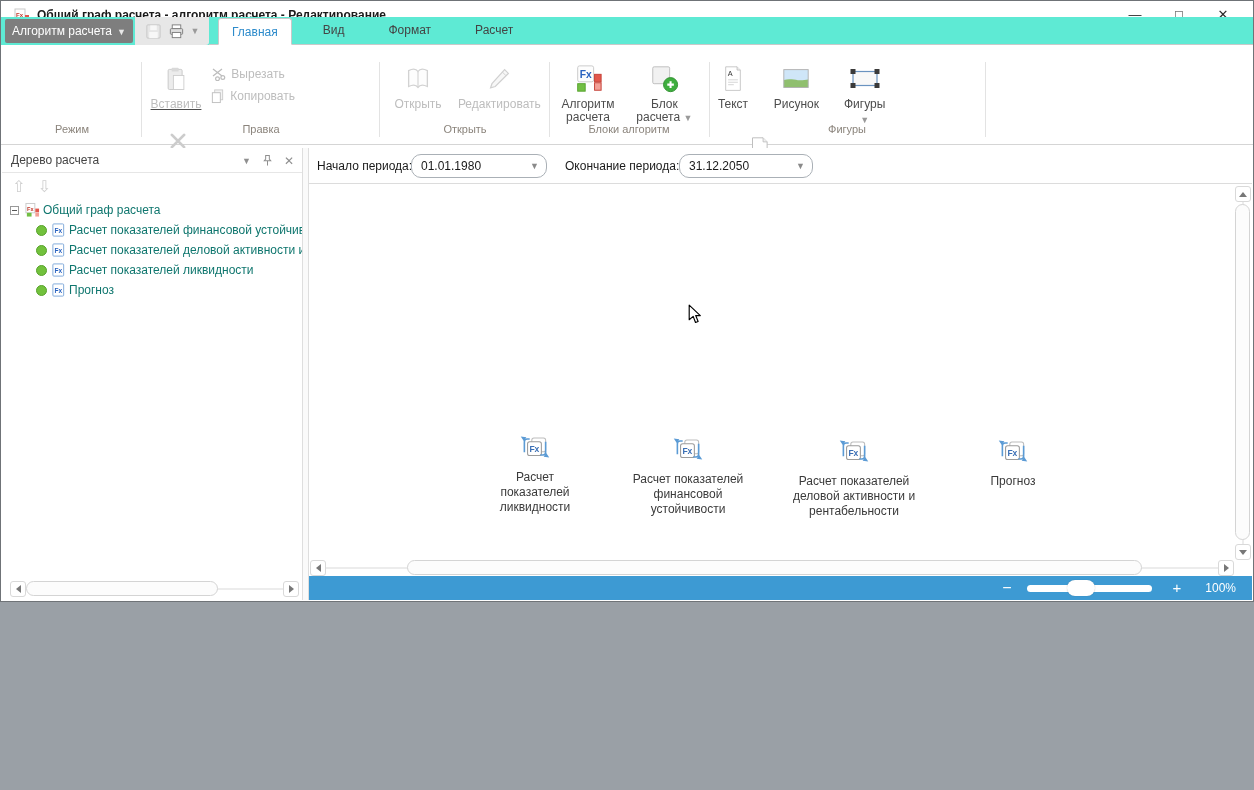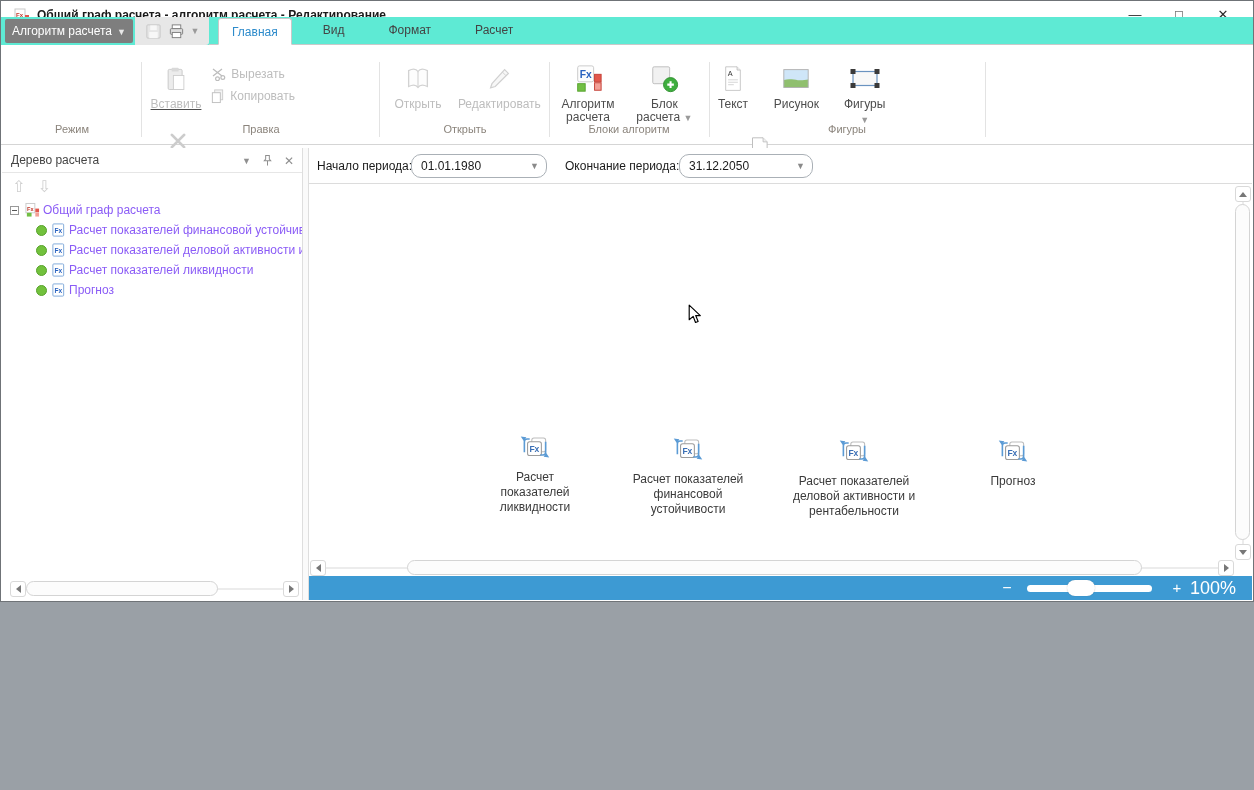--- a/index.html
+++ b/index.html
@@ -43,21 +43,21 @@
   .caret-sm { font-size:9px; color:#9a9a9a; }
 
   
   .dock { position:absolute; left:1px; top:147px; width:300px; bottom:1px; background:#fff; }
   .dock-head { position:absolute; top:0; left:0; right:0; height:25px; border-bottom:1px solid #e6e6e6; }
   .dock-title { position:absolute; left:9px; top:0; line-height:25px; color:#444; }
   .dock-icons { position:absolute; right:8px; top:0; height:25px; display:flex; align-items:center; gap:11px; color:#8f8f8f; }
   .dock-tools { position:absolute; top:26px; left:0; right:0; height:26px; display:flex; align-items:center; gap:12px; padding-left:10px; }
   .ghost-arrow { color:#cfcfcf; font-size:16px; line-height:16px; }
   .tree { position:absolute; top:52px; left:0; right:0; bottom:20px; overflow:hidden; }
-  .trow { display:flex; align-items:center; height:20px; padding-left:8px; white-space:nowrap; color:#8b5cf6; }
+  .trow { display:flex; align-items:center; height:20px; padding-left:8px; white-space:nowrap; color:#0f766e; }
   .trow.child { padding-left:34px; }
   .expander { width:9px; height:9px; border:1px solid #999; background:#fff; position:relative; margin-right:6px; flex:none; }
   .expander::after { content:""; position:absolute; left:1px; right:1px; top:3px; height:1px; background:#555; }
   .gdot { width:11px; height:11px; border-radius:50%; background:#72c13c; border:1px solid #58a32b; margin-right:4px; flex:none; }
   .tlabel { overflow:hidden; text-overflow:clip; margin-left:3px; }
   .tico { flex:none; }
 
   
   .splitter { position:absolute; left:301px; top:147px; width:7px; bottom:1px; background:#fafafa;
               border-left:1px solid #dedede; border-right:1px solid #dedede; }
@@ -89,21 +89,21 @@
   .hscroll { position:absolute; left:1px; right:18px; bottom:24px; height:16px; background:#fff; }
   .vscroll { position:absolute; right:1px; top:38px; width:16px; bottom:40px; background:#fff; }
   .dock-hscroll { position:absolute; left:8px; right:3px; bottom:2px; height:17px; background:#fff; }
 
   
   .statusbar { position:absolute; left:0; right:0; bottom:0; height:24px; background:#3d9ad3; color:#fff; }
   .zoom-minus { position:absolute; left:688px; top:0; width:20px; text-align:center; line-height:24px; font-size:16px; }
   .zoom-plus  { position:absolute; left:858px; top:0; width:20px; text-align:center; line-height:24px; font-size:15px; }
   .zoom-track { position:absolute; left:718px; top:9px; width:125px; height:7px; background:#fff; border-radius:4px; }
   .zoom-thumb { position:absolute; left:758px; top:4px; width:28px; height:16px; background:#fff; border-radius:8px; box-shadow:0 0 1px rgba(0,0,0,.3); }
-  .zoom-text  { position:absolute; right:16px; top:0; line-height:24px; font-size:18px; }
+  .zoom-text  { position:absolute; right:16px; top:0; line-height:24px; font-size:12px; }
 
   svg text { font-family:"Liberation Sans","DejaVu Sans",sans-serif; }
 </style>
 </head>
 <body>
 
 <div id="window">
 
   <div class="titlebar">
     <svg class="appicon" viewBox="0 0 16 16">

